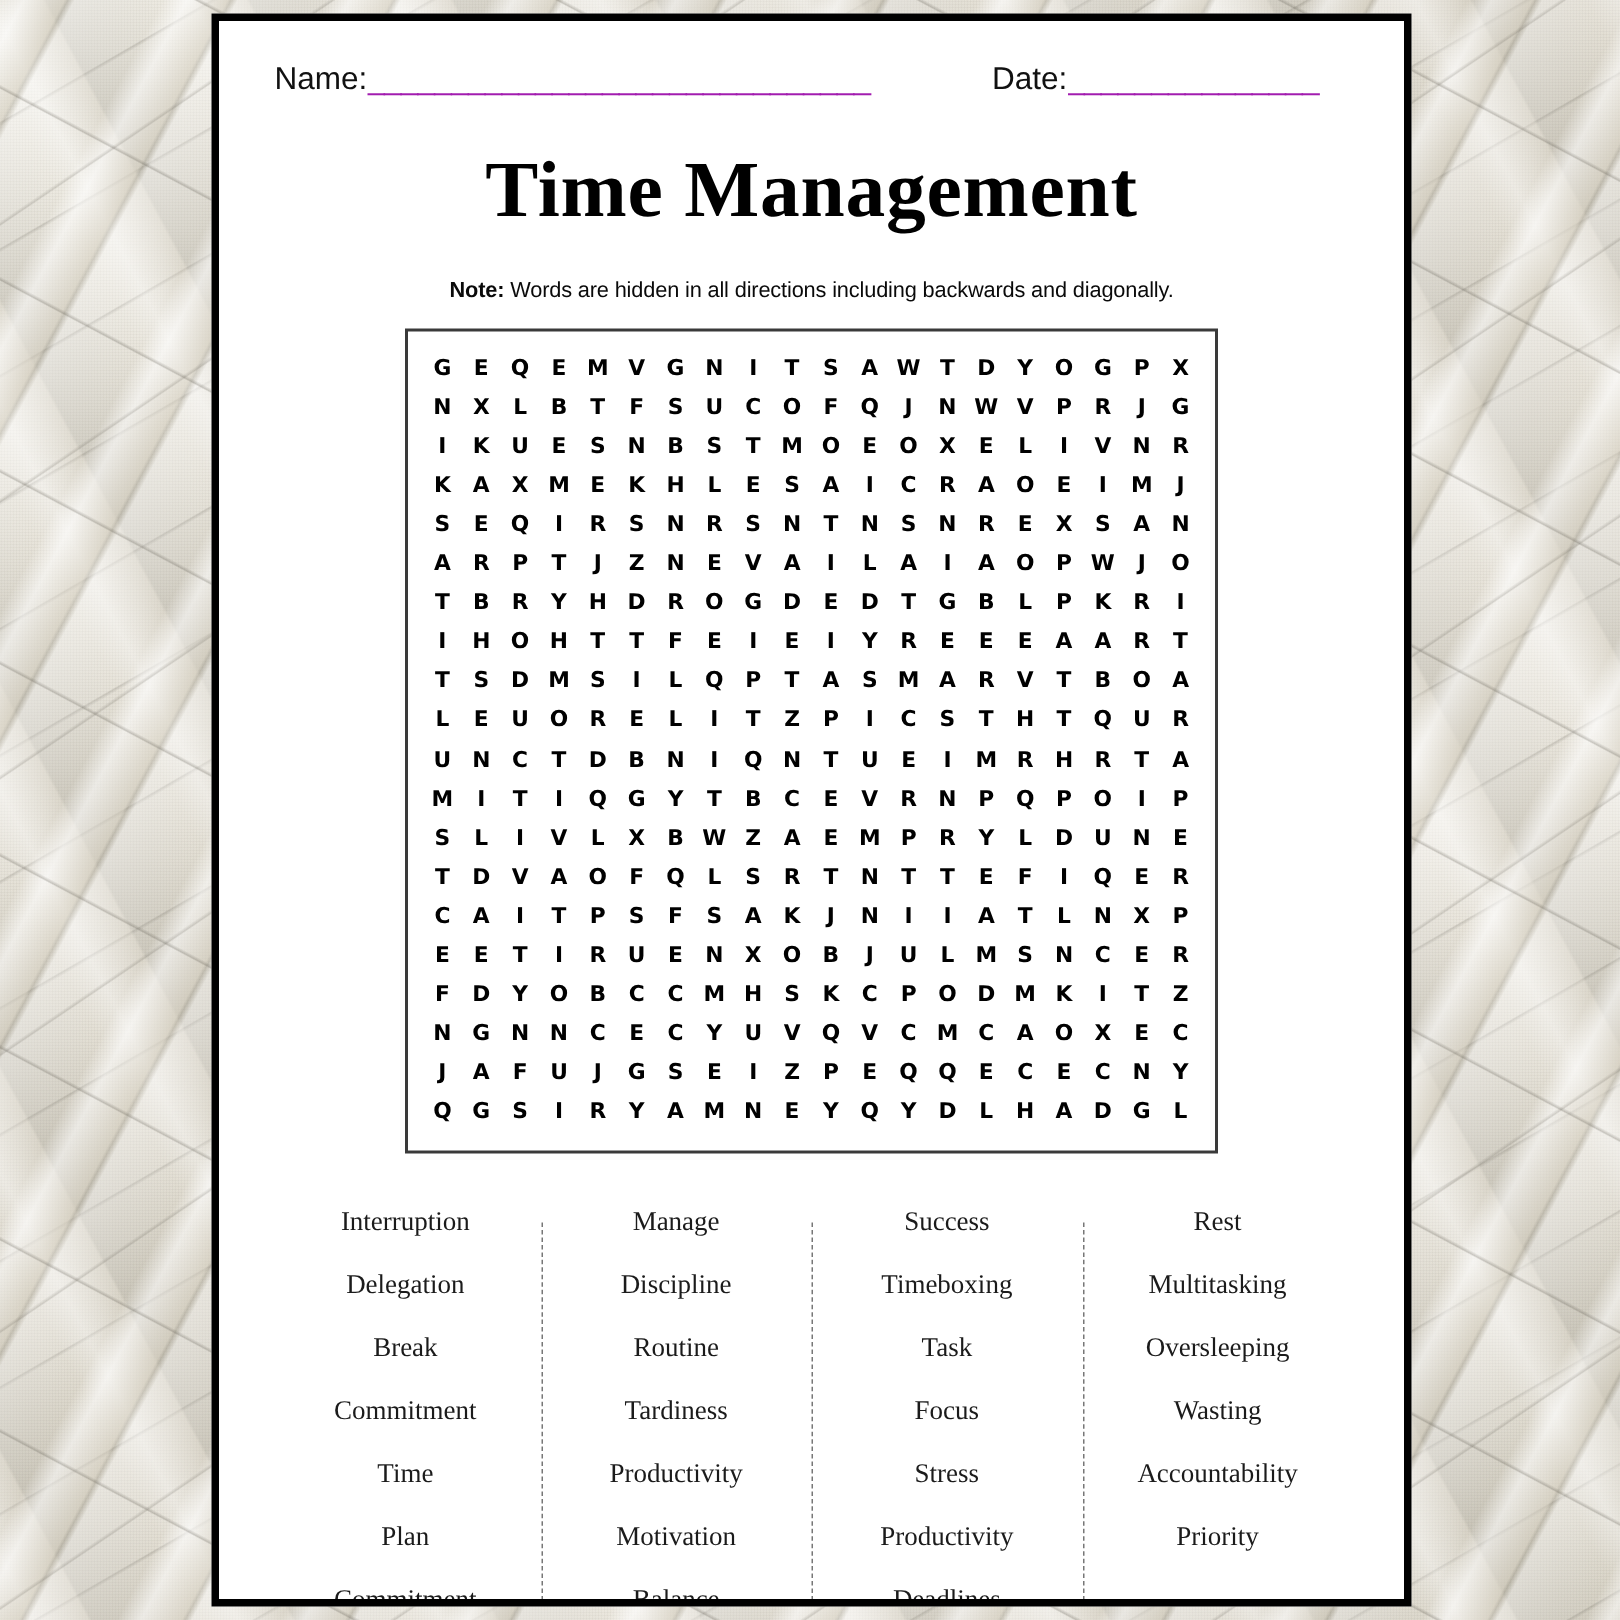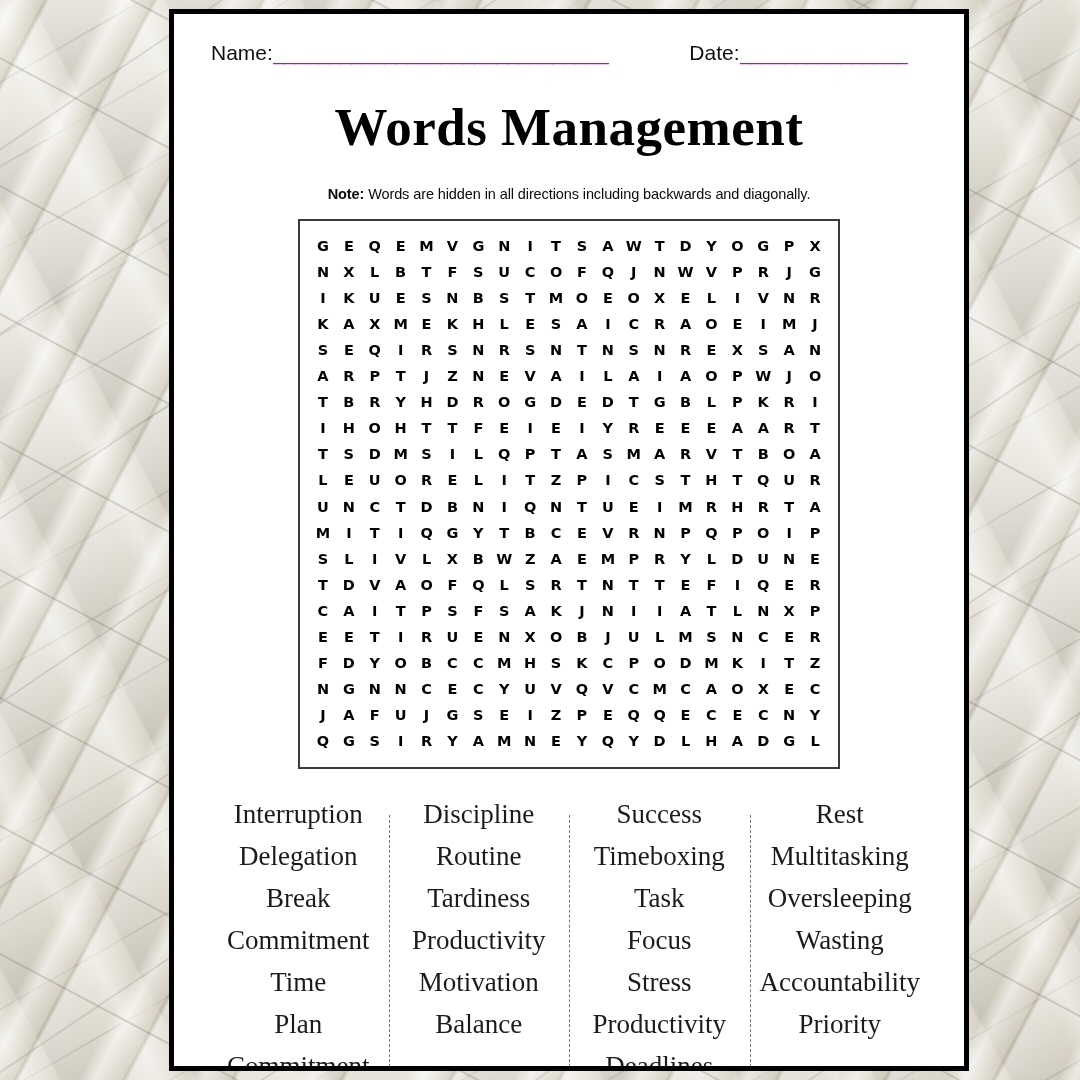--- a/index.html
+++ b/index.html
@@ -70,21 +70,20 @@
   .page {
     position: absolute;
     left: 141px;
     top: 9px;
     width: 800px;
     height: 1062px;
     background: #ffffff;
     border: 5px solid #000000;
     box-sizing: border-box;
     overflow: hidden;
-    margin-left: 28px;
   }
 
   
   .namedate {
     display: flex;
     align-items: baseline;
     padding: 27px 30px 0 37px;
     font-family: "Liberation Sans", sans-serif;
     font-size: 21px;
     color: #111;
@@ -165,21 +164,21 @@
     content: "";
     position: absolute;
     left: 0;
     top: 22px;
     bottom: 20px;
     border-left: 1px dashed #777;
   }
   .word {
     text-align: center;
     font-family: "Liberation Serif", serif;
-    font-size: 27px;
+    font-size: 18px;
     color: #1b1b1b;
     line-height: 42px;
     height: 42px;
     white-space: nowrap;
   }
 </style>
 </head>
 <body>
 
 <div class="backdrop"></div>
@@ -187,21 +186,21 @@
 <div class="page">
 
   <div class="namedate">
     <span class="field-label">Name:</span>
       <span class="rule rule-name">______________________________</span>
     <span class="spacer"></span>
     <span class="field-label">Date:</span>
       <span class="rule rule-date">_______________</span>
   </div>
 
-  <h1 class="title">Words Management</h1>
+  <h1 class="title">Time Management</h1>
 
   <div class="note">
     <b>Note:</b><span> Words are hidden in all directions including backwards and diagonally.</span>
   </div>
 
   <div class="grid-wrap">
     <div class="grid" id="grid">
         <div class="cell">G</div>
         <div class="cell">E</div>
         <div class="cell">Q</div>
@@ -609,20 +608,21 @@
       <div class="wl-col">
         <div class="word">Interruption</div>
         <div class="word">Delegation</div>
         <div class="word">Break</div>
         <div class="word">Commitment</div>
         <div class="word">Time</div>
         <div class="word">Plan</div>
         <div class="word">Commitment</div>
       </div>
       <div class="wl-col">
+        <div class="word">Manage</div>
         <div class="word">Discipline</div>
         <div class="word">Routine</div>
         <div class="word">Tardiness</div>
         <div class="word">Productivity</div>
         <div class="word">Motivation</div>
         <div class="word">Balance</div>
       </div>
       <div class="wl-col">
         <div class="word">Success</div>
         <div class="word">Timeboxing</div>

